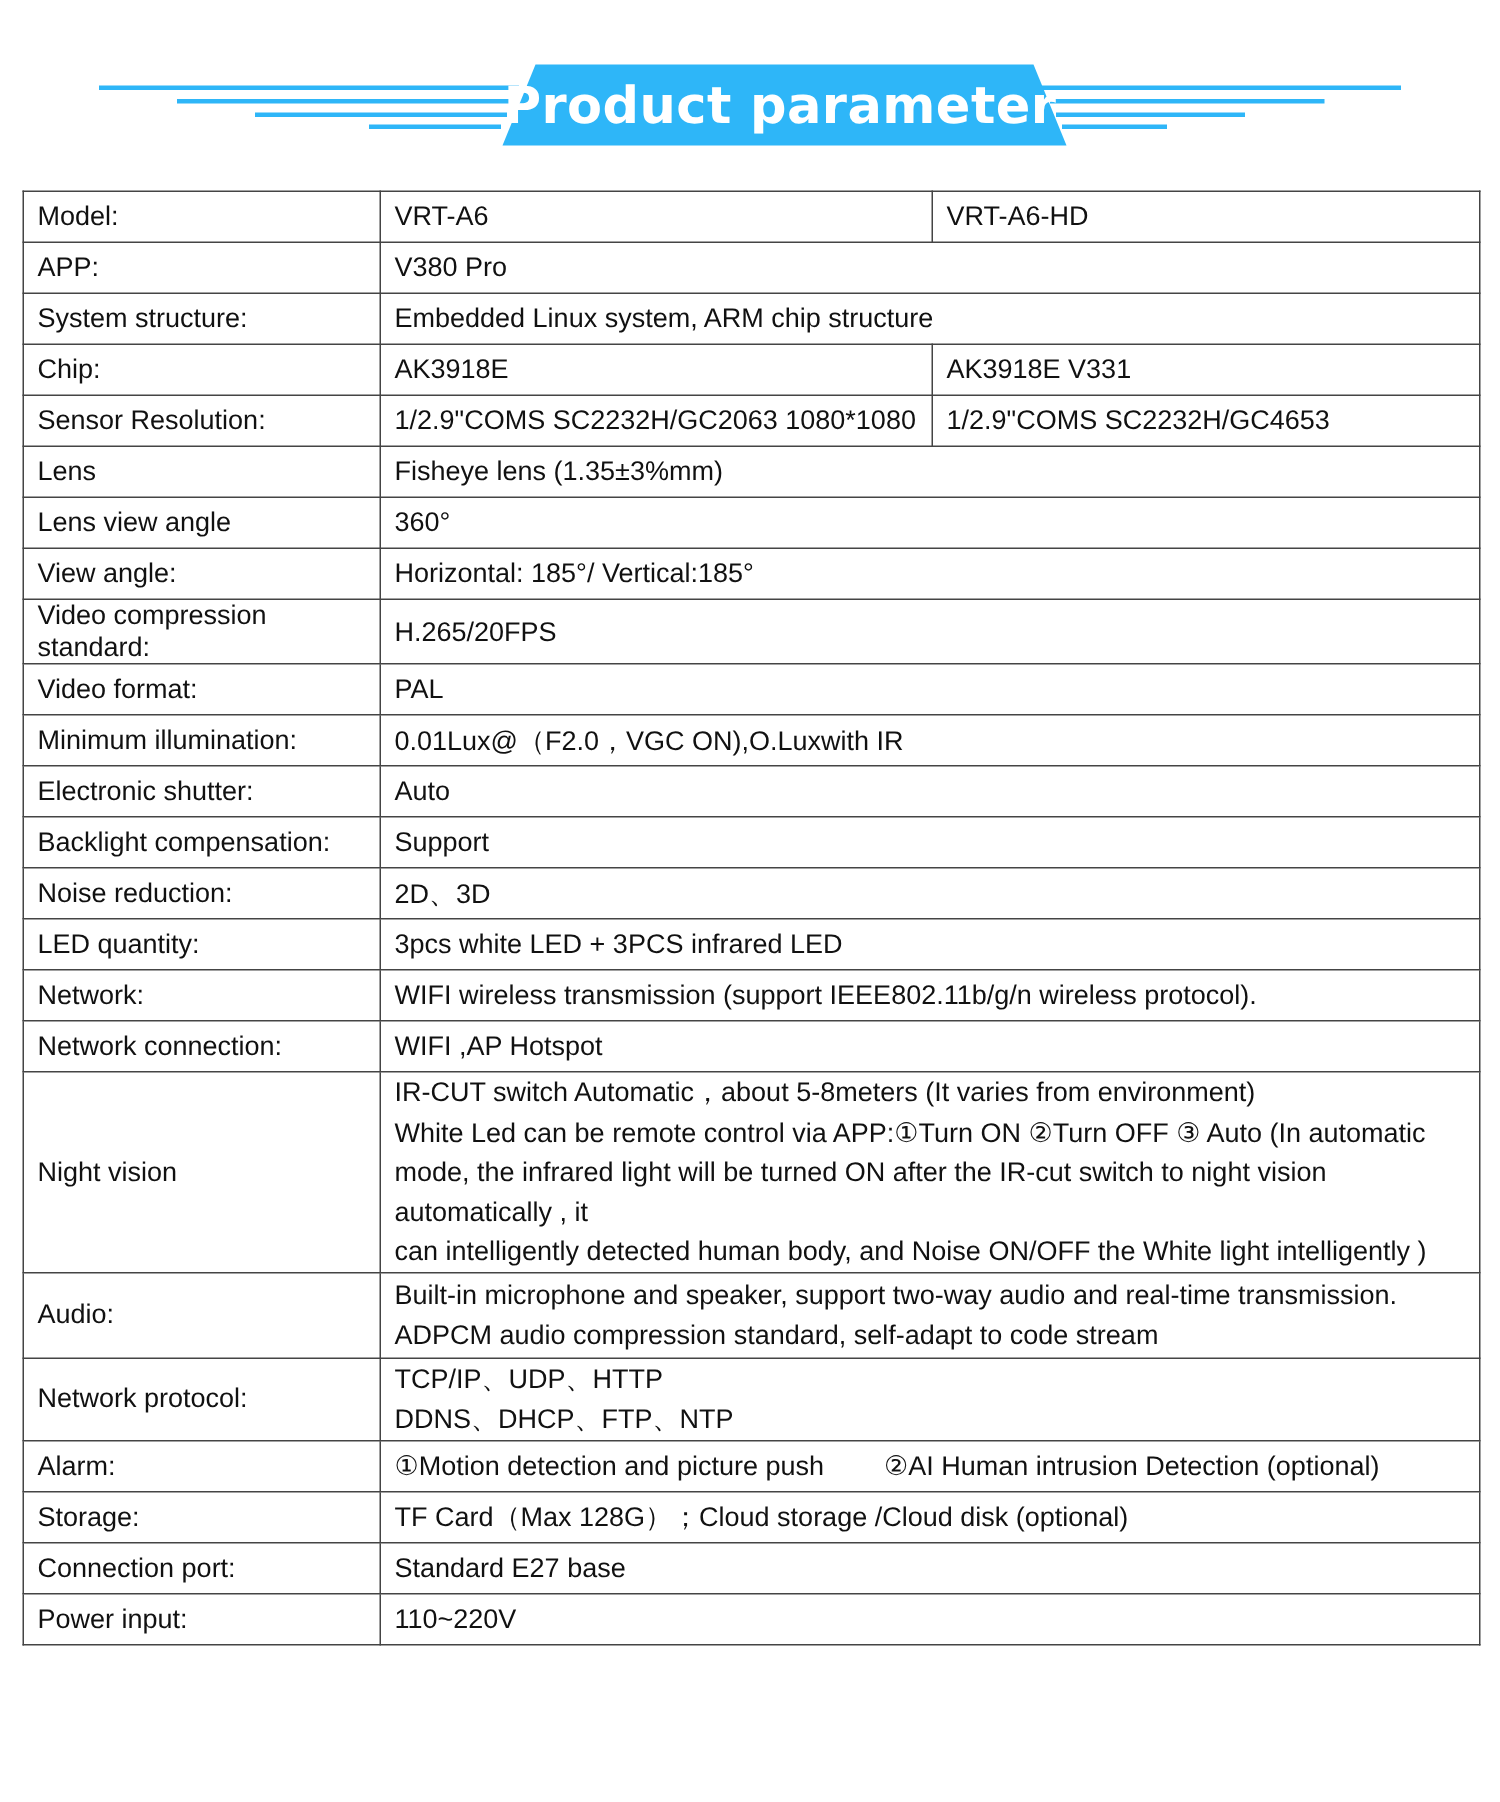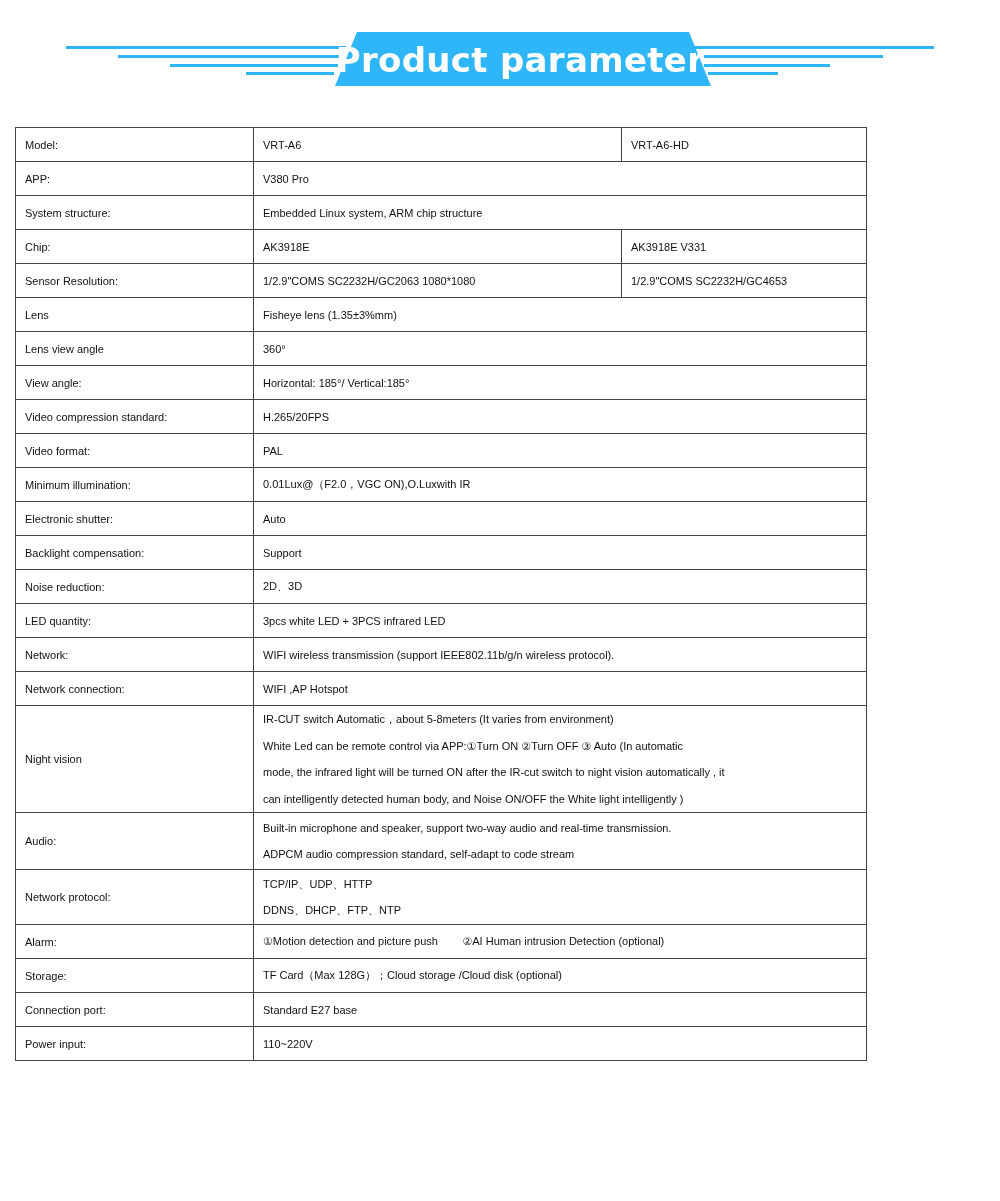--- a/index.html
+++ b/index.html
@@ -1,24 +1,24 @@
 <!DOCTYPE html>
 <html><head>
 <meta charset="utf-8">
 <style>
   html, body { margin: 0; padding: 0; background: #ffffff; }
   body { width: 1000px; height: 1201px; position: relative; overflow: hidden;
          font-family: "Liberation Sans", sans-serif; color: #111; }
-  .banner { position: absolute; left: 0; top: 24px; width: 1000px; height: 80px; }
+  .banner { position: absolute; left: 0; top: 35px; width: 1000px; height: 80px; }
   .banner svg { position: absolute; left: 0; top: 0; }
   .banner-title { position: absolute; left: 333px; top: 51px; width: 374px; height: 50px;
                   text-align: center; color: #ffffff; font-weight: bold; font-size: 34px;
                   line-height: 50px; font-family: "DejaVu Sans", sans-serif; letter-spacing: 0.3px; }
-  table.spec { position: absolute; left: 15px; top: 127px; width: 852px;
-               border-collapse: collapse; font-size: 11px; }
+  table.spec { position: absolute; left: 15px; top: 127px; width: 972px;
+               border-collapse: collapse; font-size: 18px; }
   table.spec td { border: 1.5px solid #444; padding: 0 9px; vertical-align: middle; }
   td.label { width: 219px; }
   td.v1 { width: 349px; }
   tr.r1 td { height: 33px; }
   .line { display: block; line-height: 26.5px; }
 </style>
 </head>
 <body>
 
 <div class="banner">

